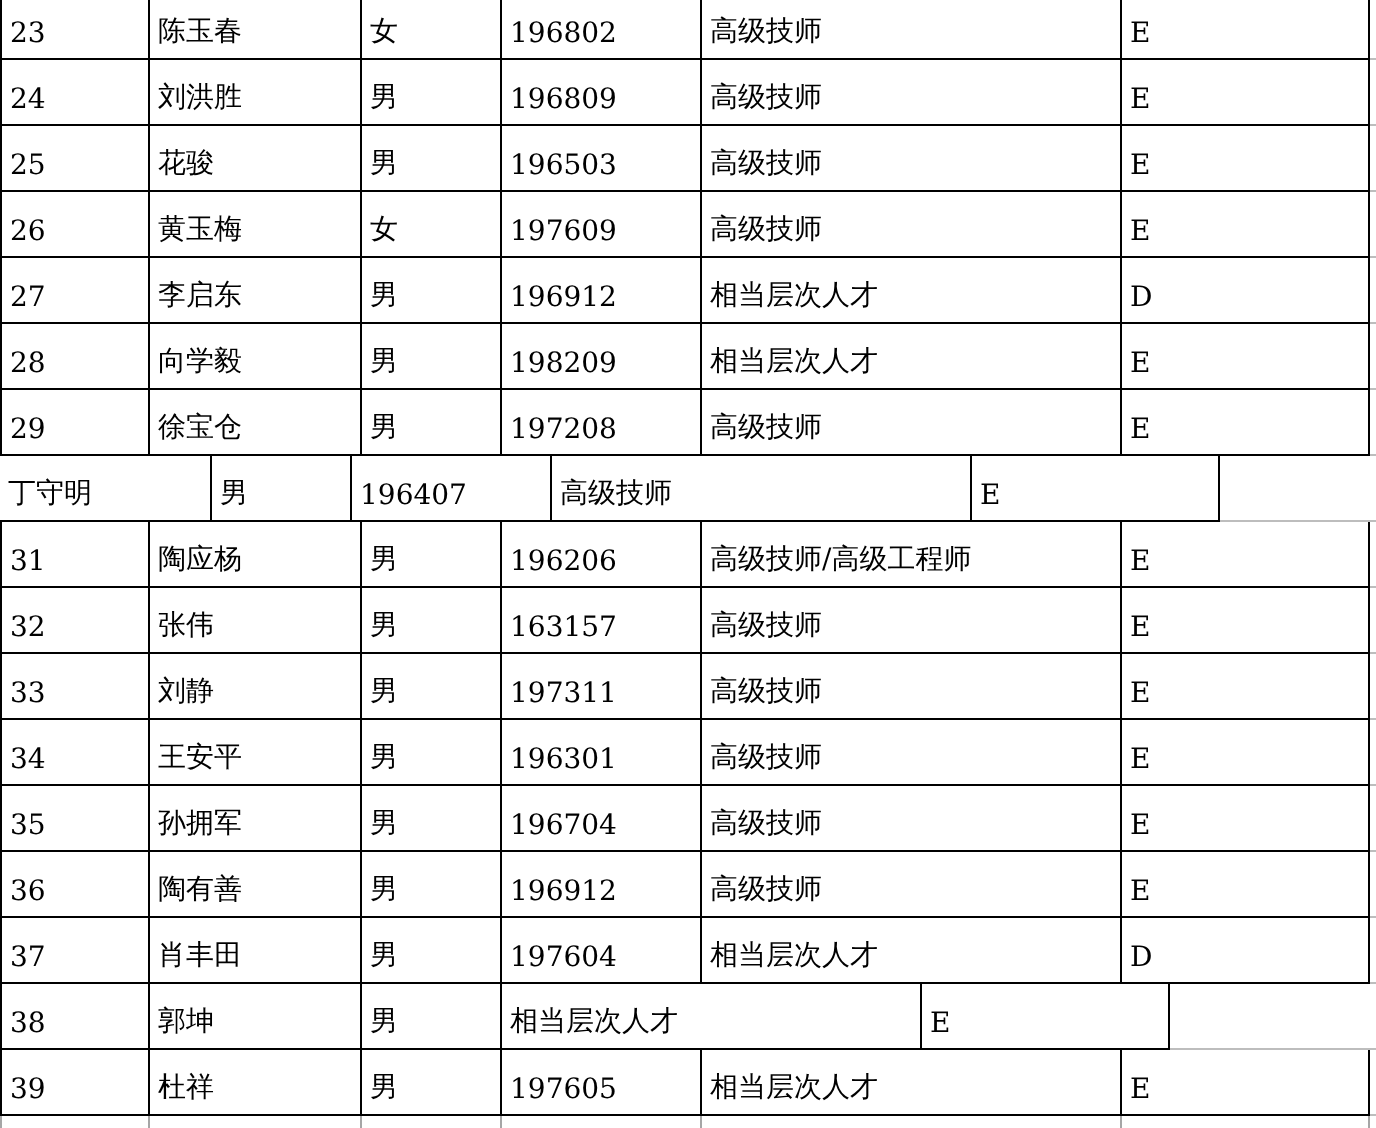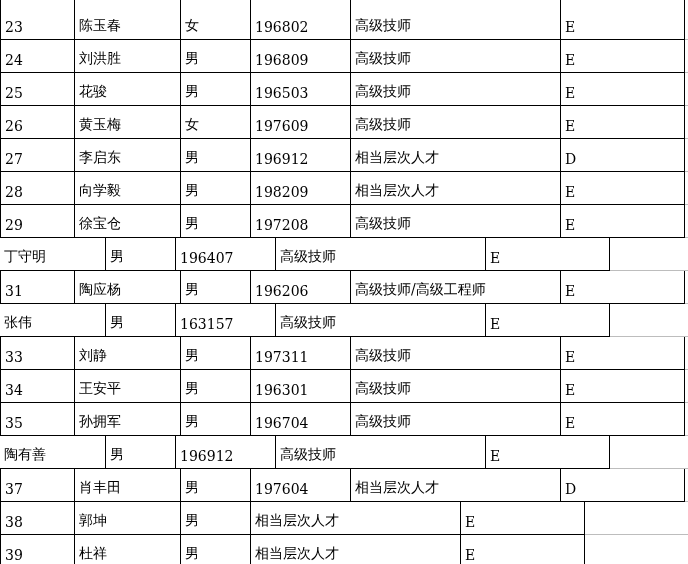--- a/index.html
+++ b/index.html
@@ -5,21 +5,21 @@
   html,body{margin:0;padding:0;background:#fff;}
   .sheet{
     position:relative;
     width:688px;height:564px;
     overflow:hidden;
     background:#fff;
     font-family:"DejaVu Serif","Liberation Serif",serif;
     font-size:14px;color:#000;
   }
   .row{display:flex;height:33px;box-sizing:border-box;}
-  .row.first-row{height:40px;}
+  .row.first-row{height:30px;}
   .cell{
     box-sizing:border-box;
     border-right:1px solid var(--grid,#000);
     border-bottom:1px solid var(--grid,#000);
     display:flex;align-items:flex-end;
     padding:0 2px 4px 4px;
     overflow:hidden;white-space:nowrap;
   }
   .c-first{border-left:1px solid var(--grid,#000);}
   .w1{width:75px}.w2{width:106px}.w3{width:70px}.w4{width:100px}.w5{width:210px}.w6{width:124px}
@@ -119,20 +119,21 @@
         <div class="cell c-first w1">31</div>
         <div class="cell w2">陶应杨</div>
         <div class="cell w3">男</div>
         <div class="cell w4">196206</div>
         <div class="cell w5">高级技师/高级工程师</div>
         <div class="cell w6">E</div>
         <div class="gutter"></div>
       </div>
 
       <div class="row">
+        <div class="cell c-first w1">32</div>
         <div class="cell w2">张伟</div>
         <div class="cell w3">男</div>
         <div class="cell w4">163157</div>
         <div class="cell w5">高级技师</div>
         <div class="cell w6">E</div>
         <div class="gutter"></div>
       </div>
 
       <div class="row">
         <div class="cell c-first w1">33</div>
@@ -158,20 +159,21 @@
         <div class="cell c-first w1">35</div>
         <div class="cell w2">孙拥军</div>
         <div class="cell w3">男</div>
         <div class="cell w4">196704</div>
         <div class="cell w5">高级技师</div>
         <div class="cell w6">E</div>
         <div class="gutter"></div>
       </div>
 
       <div class="row">
+        <div class="cell c-first w1">36</div>
         <div class="cell w2">陶有善</div>
         <div class="cell w3">男</div>
         <div class="cell w4">196912</div>
         <div class="cell w5">高级技师</div>
         <div class="cell w6">E</div>
         <div class="gutter"></div>
       </div>
 
       <div class="row">
         <div class="cell c-first w1">37</div>
@@ -189,20 +191,21 @@
         <div class="cell w3">男</div>
         <div class="cell w5">相当层次人才</div>
         <div class="cell w6">E</div>
         <div class="gutter"></div>
       </div>
 
       <div class="row">
         <div class="cell c-first w1">39</div>
         <div class="cell w2">杜祥</div>
         <div class="cell w3">男</div>
+        <div class="cell w4">197605</div>
         <div class="cell w5">相当层次人才</div>
         <div class="cell w6">E</div>
         <div class="gutter"></div>
       </div>
     </div>
 
   <div class="stub-row">
     <div class="stub c-first w1"></div>
     <div class="stub w2"></div>
     <div class="stub w3"></div>

